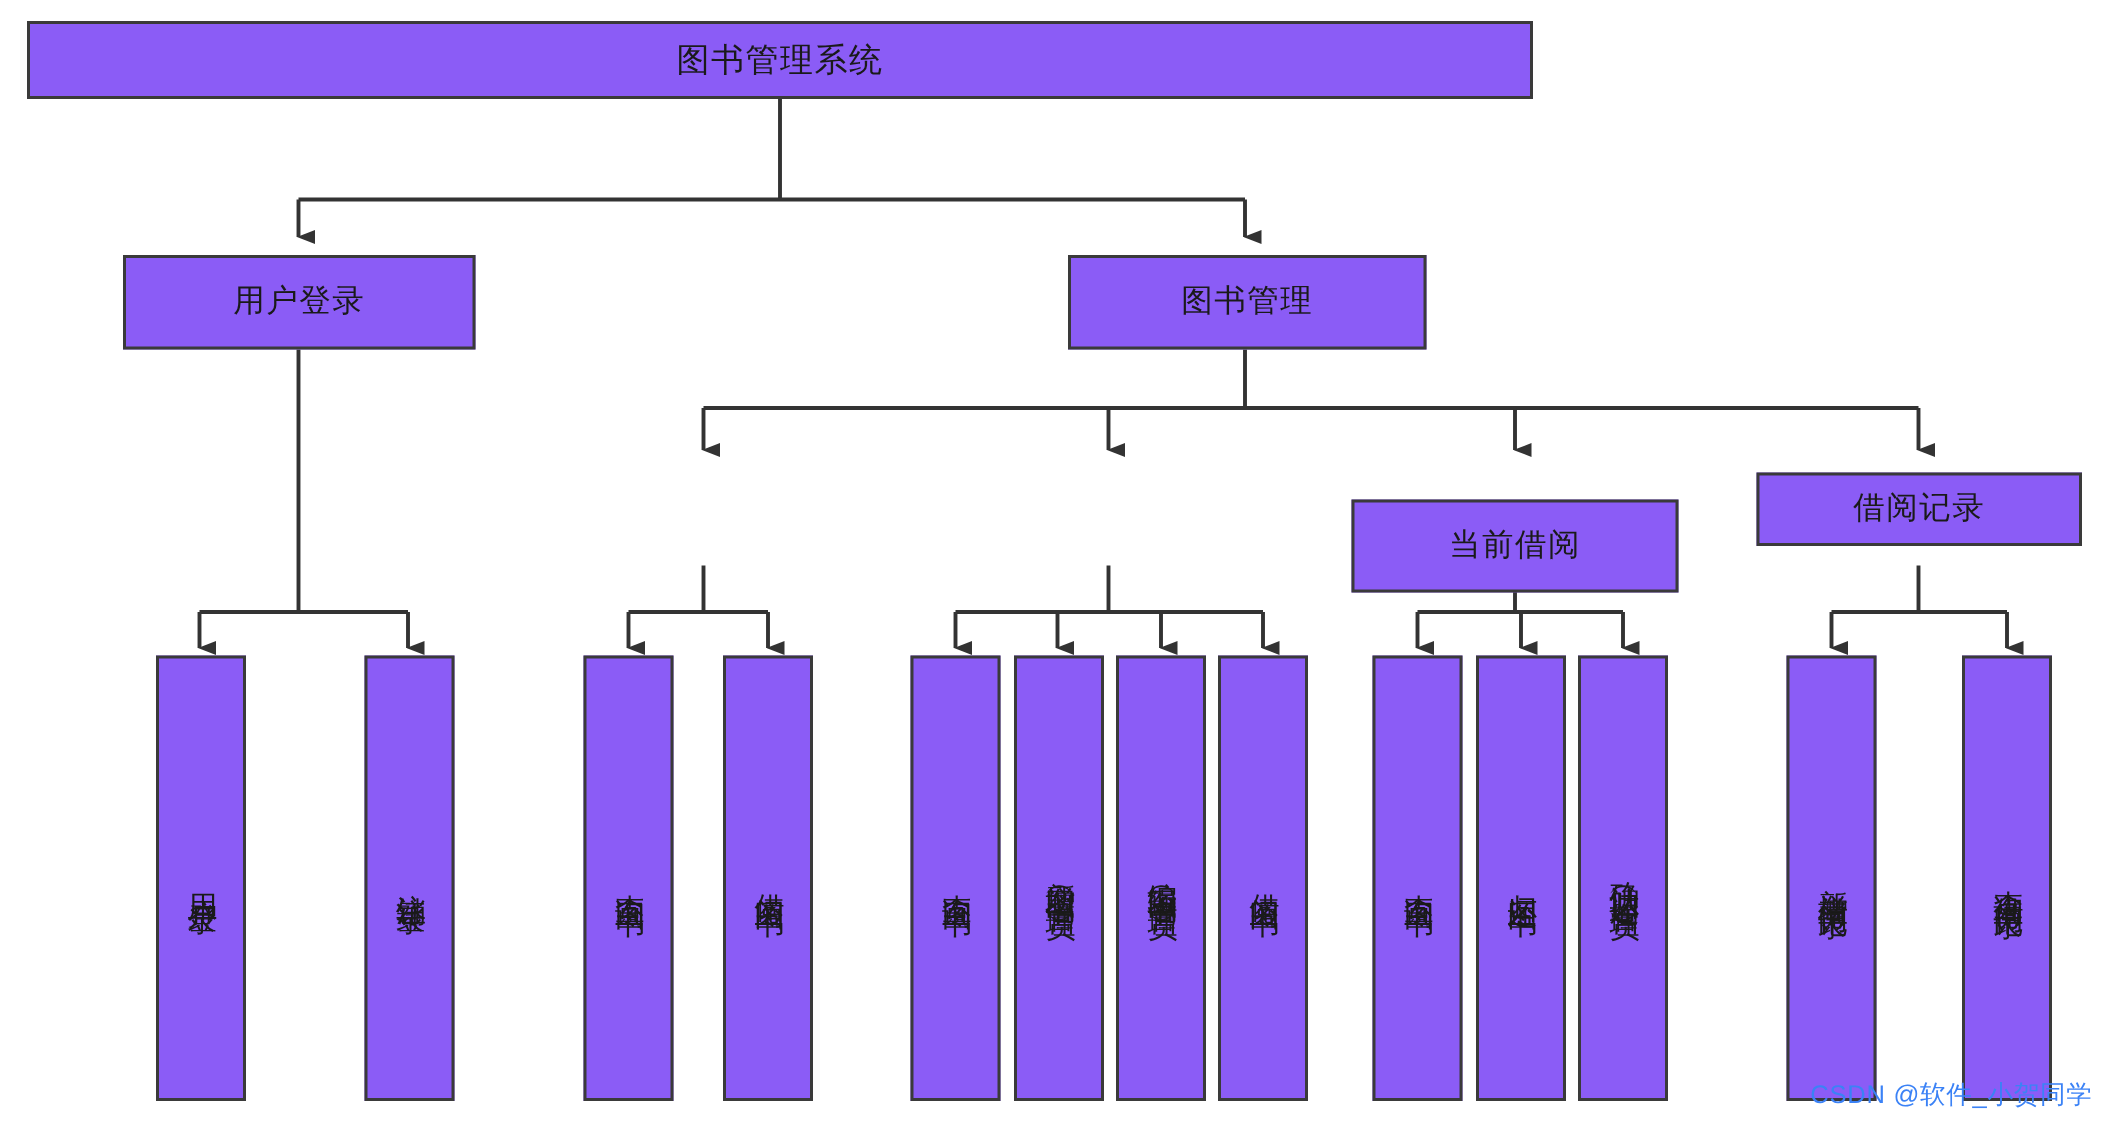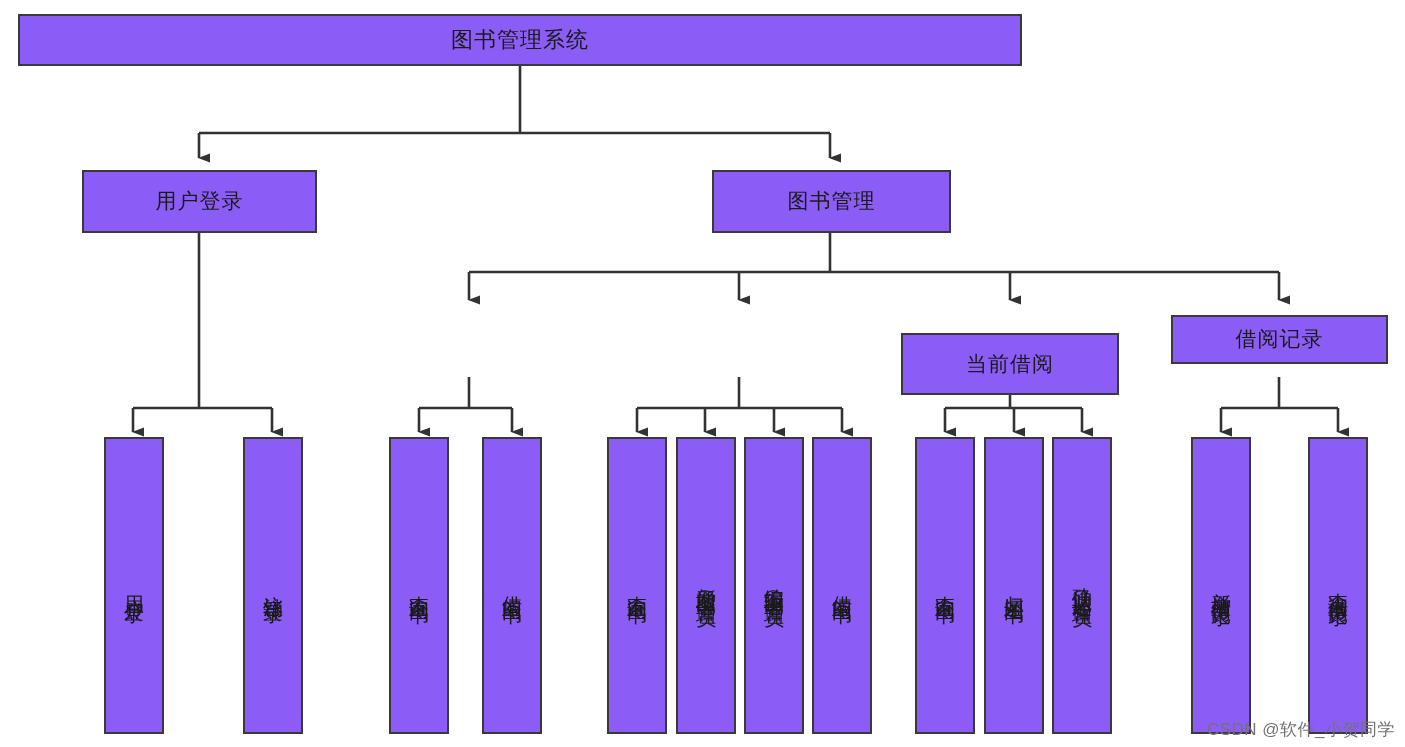--- a/index.html
+++ b/index.html
@@ -44,21 +44,21 @@
     letter-spacing:3px;
     line-height:1.15;
     white-space:normal;
     max-height:282px;
   }
   .watermark{
     position:absolute;
     right:10px;
     bottom:6px;
     font-size:17px;
-    color:#737373;
+    color:#3b82f6;
     letter-spacing:0.5px;
     white-space:nowrap;
     pointer-events:none;
   }
 </style>
 </head>
 <body>
 
 <div id="canvas">
 

